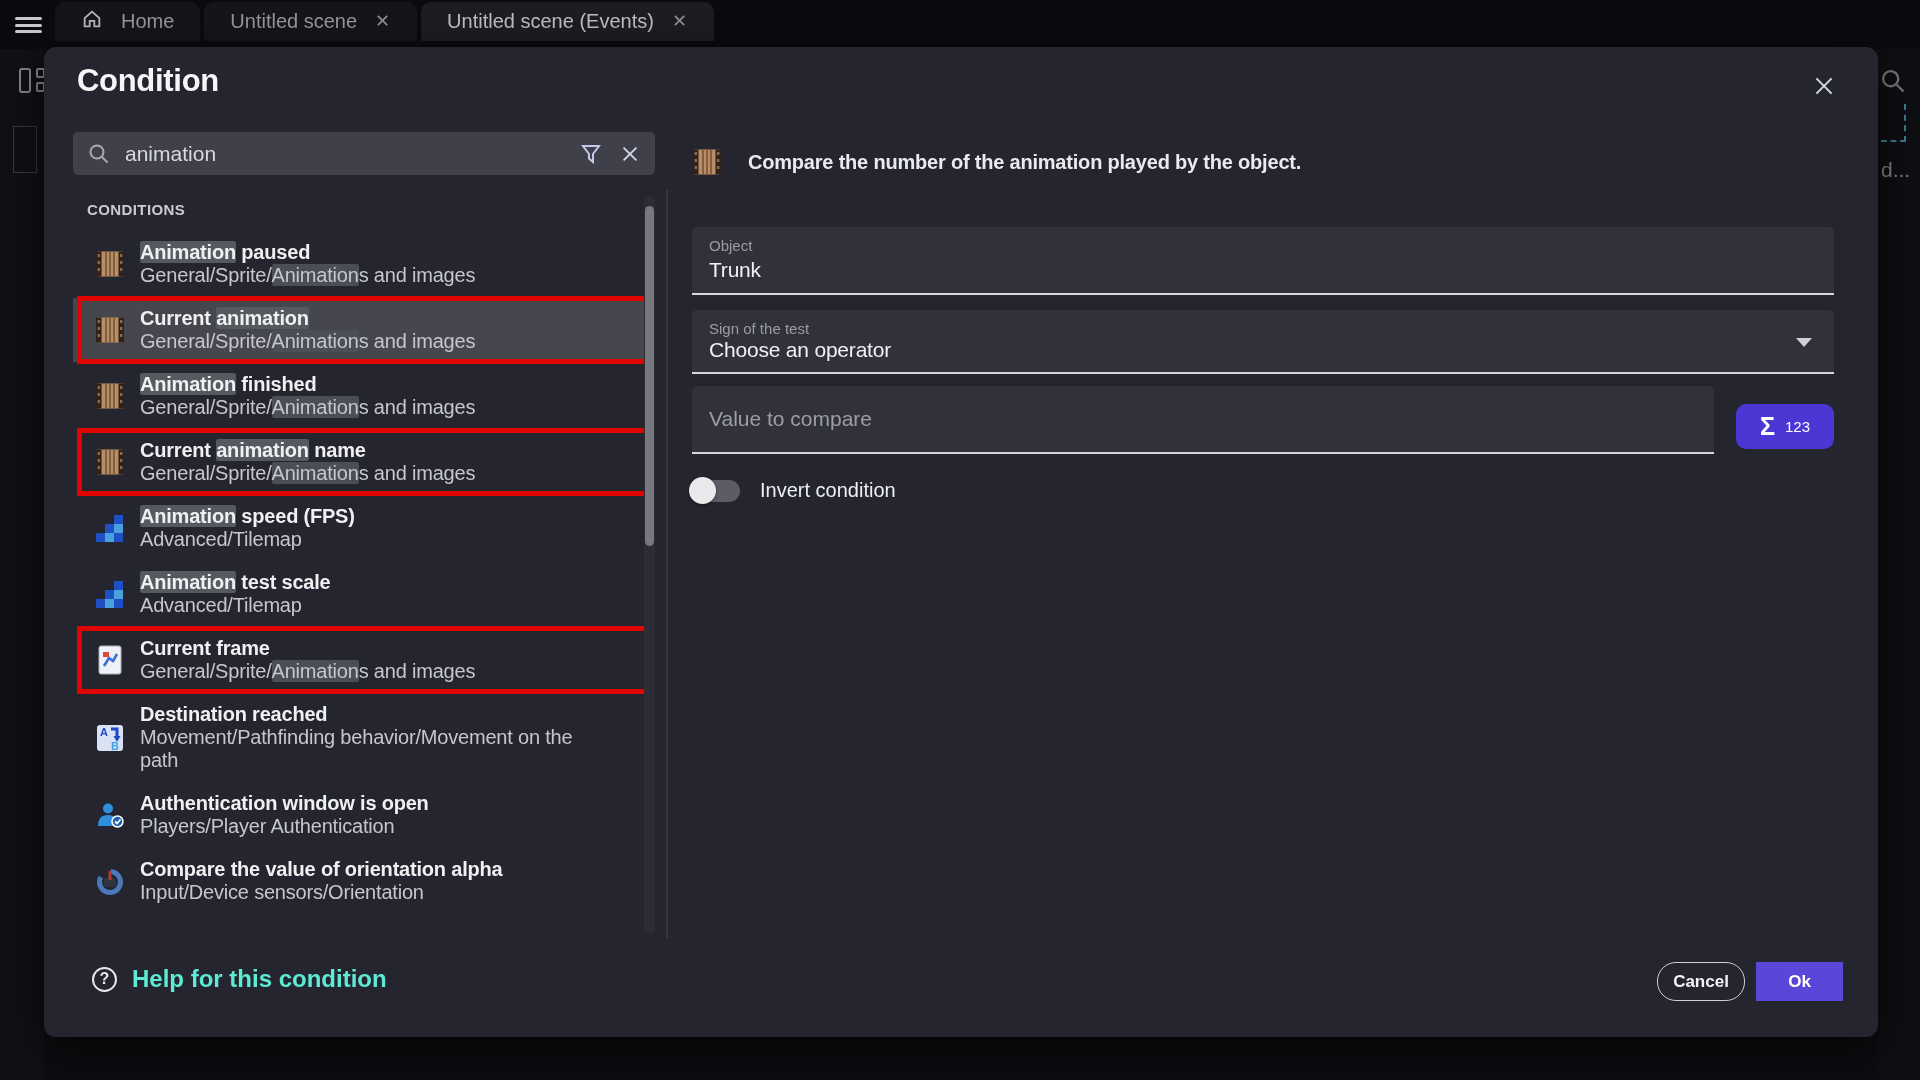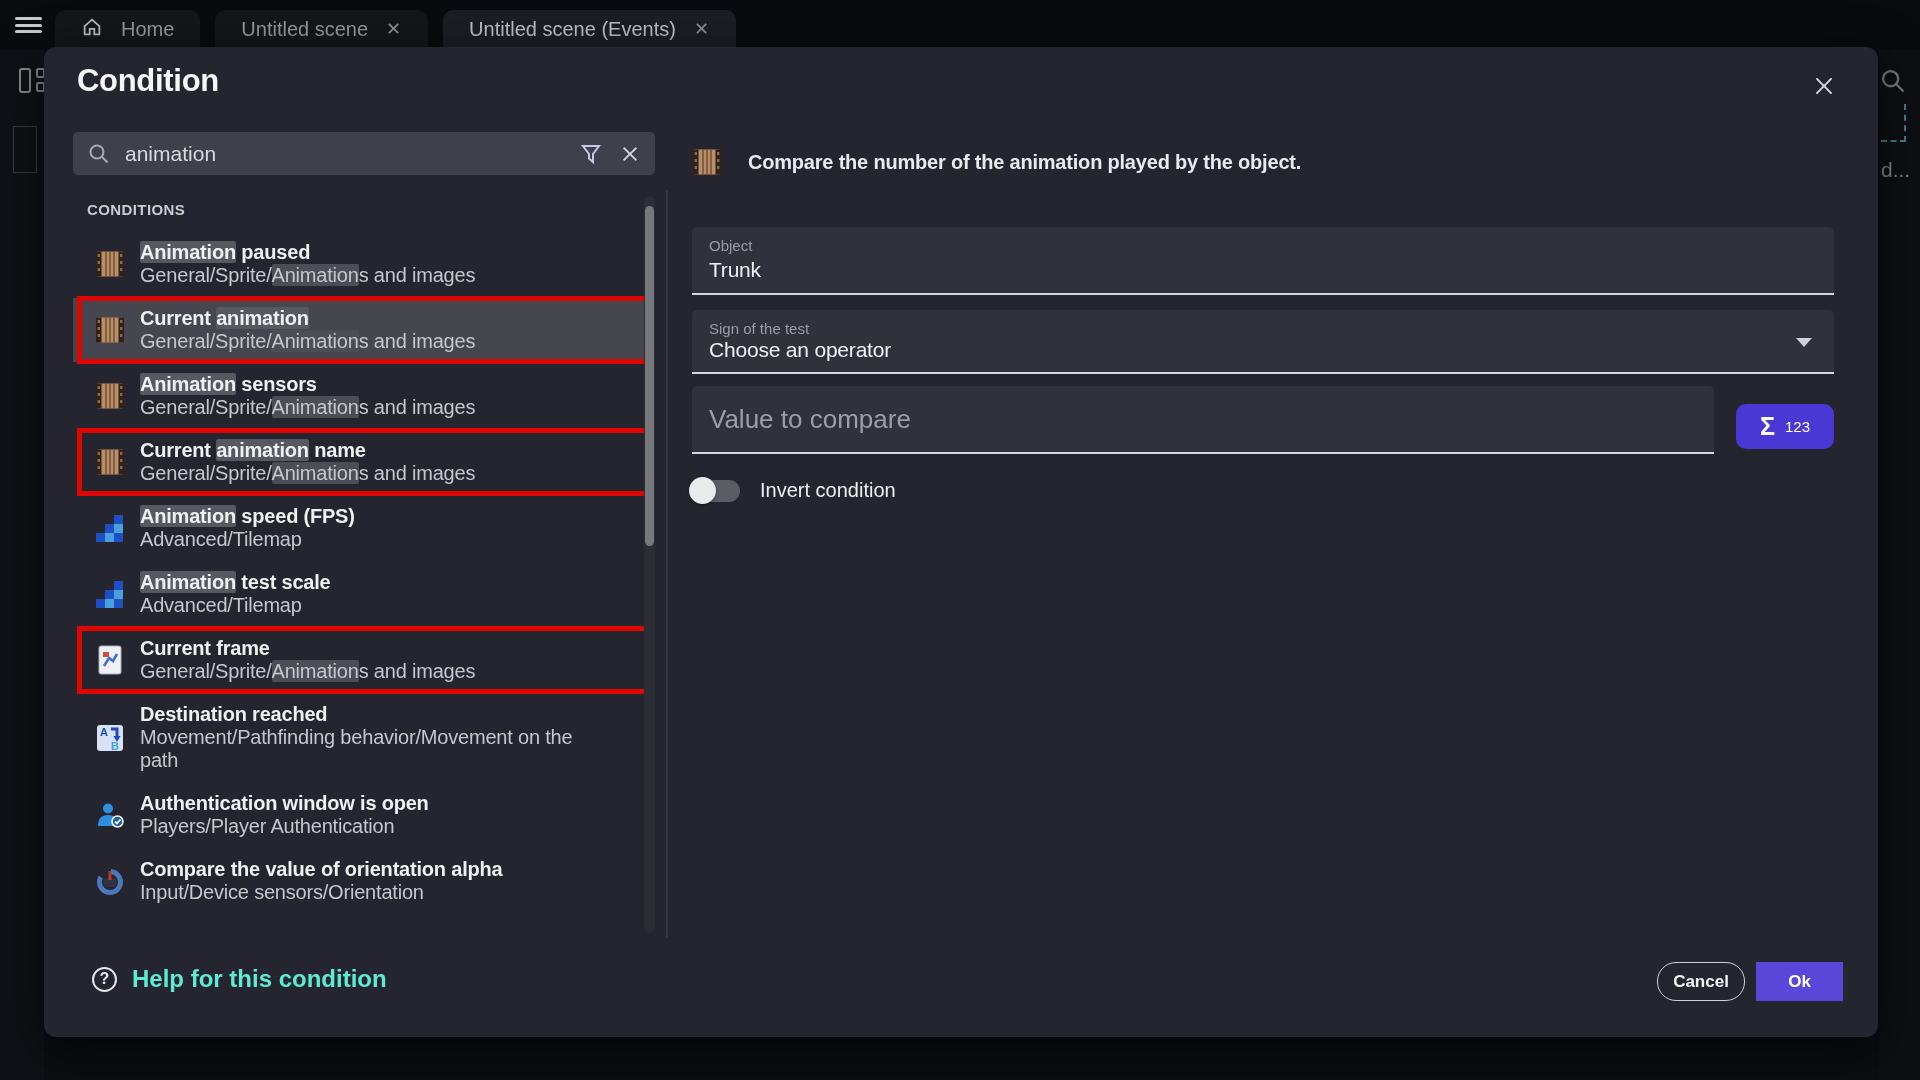--- a/index.html
+++ b/index.html
@@ -3,21 +3,21 @@
 <meta charset="utf-8">
 <style>
   * { margin:0; padding:0; box-sizing:border-box; }
   html,body { width:1920px; height:1080px; overflow:hidden; }
   body { background:#0c0d10; font-family:"Liberation Sans", sans-serif; position:relative; color:#eceef1; }
 
   
   .topbar { position:absolute; top:0; left:0; width:1920px; height:49px; background:#0a0b0e; }
   .hamburger { position:absolute; left:15px; top:17px; width:27px; height:16px; cursor:pointer; }
   .hamburger span { display:block; width:27px; height:3px; background:#c9cacd; border-radius:2px; margin-bottom:3.5px; }
-  .tabs { position:absolute; left:55px; bottom:0; height:39px; display:flex; gap:15px; }
+  .tabs { position:absolute; left:55px; bottom:8px; height:39px; display:flex; gap:4px; }
   .tab { display:flex; align-items:center; gap:18px; padding:0 26px; height:39px;
          background:#15161a; border-radius:10px 10px 0 0; font-size:20px; color:#97989d; cursor:pointer; }
   .tab.active { background:#1d1e24; color:#bfc0c5; }
   .tab .tab-close { width:16px; height:16px; color:#8e8f94; font-size:18px; line-height:14px; }
   .tab .home-ic { width:22px; height:22px; }
 
   
   .bg-left { position:absolute; left:0; top:49px; width:44px; height:1031px; background:#101116; }
   .grid-ic { position:absolute; left:19px; top:19px; width:26px; height:26px; }
   .grid-ic .gA { position:absolute; left:0; top:0; width:12px; height:25px; border:2.5px solid #87888d; border-radius:3px; }
@@ -72,21 +72,21 @@
   .field { position:absolute; background:#30313a; border-radius:5px 5px 0 0; border-bottom:2px solid #d6d7dc; cursor:text; }
   .f-object { left:648px; top:180px; width:1142px; height:68px; }
   .f-operator { left:648px; top:263px; width:1142px; height:64px; cursor:pointer; }
   .f-value { left:648px; top:339px; width:1022px; height:68px; }
   .f-label { position:absolute; left:17px; top:10px; font-size:15px; color:#9b9ca3; }
   .f-value-text { position:absolute; left:17px; top:31px; font-size:21px; color:#f0f1f4; letter-spacing:-.2px; }
   .f-operator .f-value-text { top:28px; }
   .caret { position:absolute; right:22px; top:28px; width:0; height:0;
            border-left:8px solid transparent; border-right:8px solid transparent; border-top:9px solid #d0d1d6; }
   .f-value input { position:absolute; left:17px; top:0; width:96%; height:66px; background:none; border:none; outline:none;
-                   font-size:26px; color:#f0f1f4; font-family:"Liberation Sans", sans-serif; }
+                   font-size:21px; color:#f0f1f4; font-family:"Liberation Sans", sans-serif; }
   .f-value input::placeholder { color:#9d9ea5; opacity:1; }
   .sigma-btn { position:absolute; left:1692px; top:357px; width:98px; height:45px; background:#4b38d4; border:none;
                border-radius:10px; display:flex; align-items:center; justify-content:center; gap:10px; cursor:pointer; }
   .sigma-btn .sg { color:#fff; font-size:25px; font-weight:bold; }
   .sigma-btn .n123 { color:#fff; font-size:15px; font-weight:normal; }
 
   .invert { position:absolute; left:648px; top:432px; display:flex; align-items:center; gap:20px; }
   .toggle { position:relative; width:48px; height:22px; background:#5c5d64; border-radius:11px; cursor:pointer; }
   .toggle .knob { position:absolute; left:-3px; top:-2.5px; width:27px; height:27px; border-radius:50%; background:#e9eaec;
                   box-shadow:0 1px 3px rgba(0,0,0,.4); }
@@ -236,21 +236,21 @@
               <g fill="#8a6b4e">
                 <rect x="2.6" y="5" width="2.4" height="3"></rect>
                 <rect x="2.6" y="12" width="2.4" height="3"></rect>
                 <rect x="2.6" y="19" width="2.4" height="3"></rect>
                 <rect x="25" y="5" width="2.4" height="3"></rect>
                 <rect x="25" y="12" width="2.4" height="3"></rect>
                 <rect x="25" y="19" width="2.4" height="3"></rect>
               </g>
             </svg></span>
     <span class="texts">
-      <span class="row-title"><span class="hl">Animation</span><span> sensors</span></span>
+      <span class="row-title"><span class="hl">Animation</span><span> finished</span></span>
       <span class="row-sub"><span>General/Sprite/</span><span class="hl">Animation</span><span>s and images</span></span>
     </span>
   </div>
 
   <div class="row annotated">
     <span class="icon"><svg width="30" height="30" viewBox="0 0 30 30">
               <rect x="1" y="2.5" width="28" height="25" rx="2" fill="#b98e66"></rect>
               <rect x="1" y="2.5" width="5.5" height="25" fill="#30211a"></rect>
               <rect x="23.5" y="2.5" width="5.5" height="25" fill="#30211a"></rect>
               <g stroke="#7d5a3c" stroke-width="1.8">

